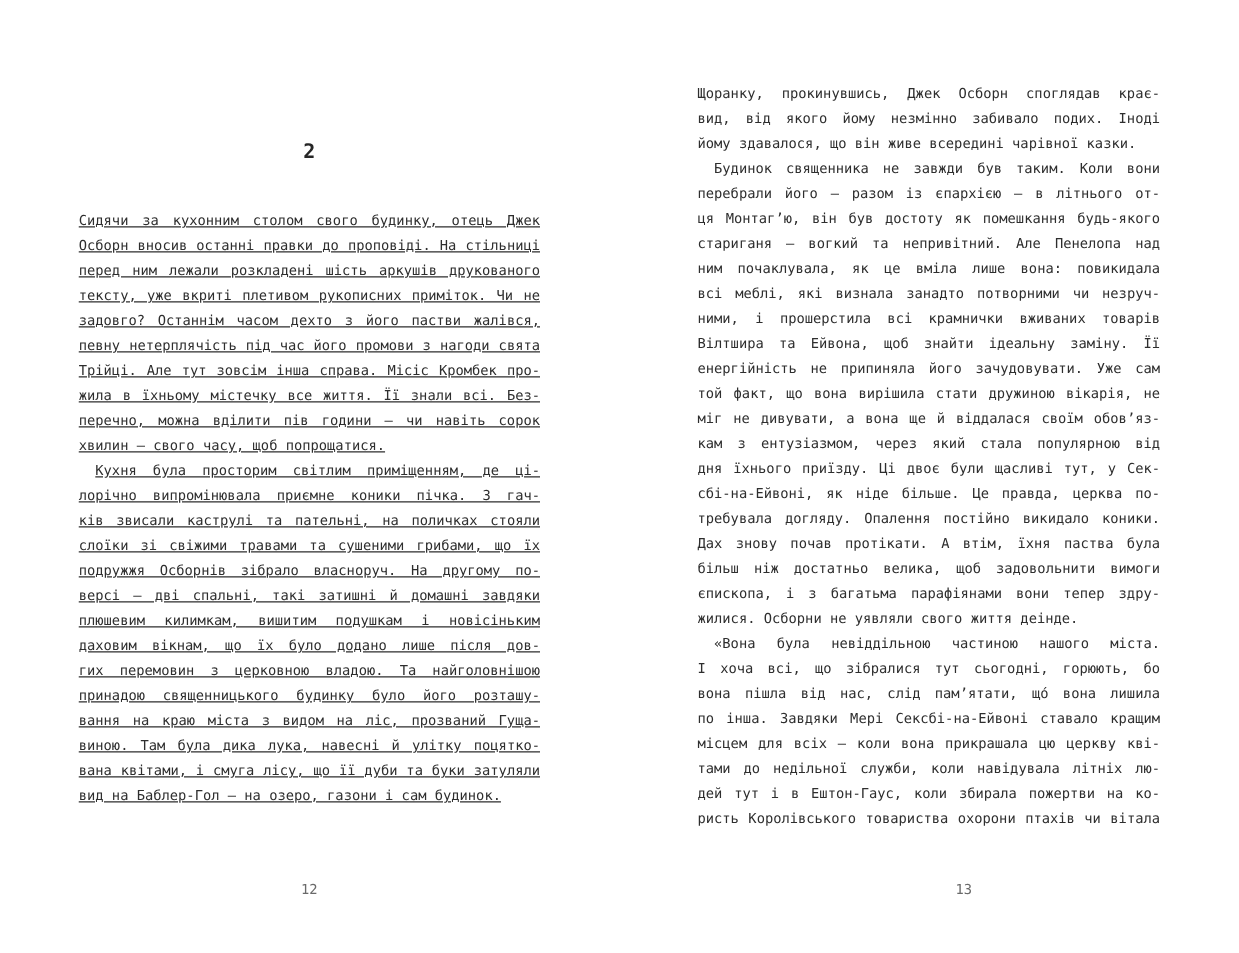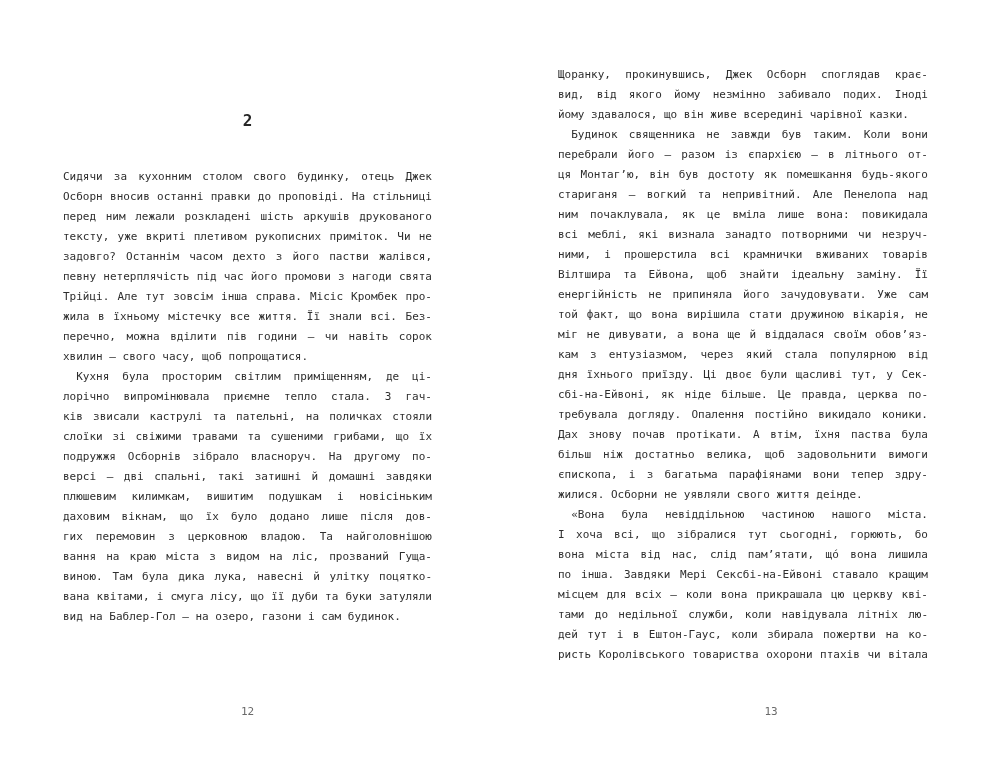--- a/index.html
+++ b/index.html
@@ -33,20 +33,21 @@
   }
   .text-block {
     position: absolute;
     font-size: 11px;
     line-height: 20px;
   }
   .text-block.left {
     left: 63px;
     top: 167px;
     width: 369px;
+    text-decoration: underline;
   }
   .text-block.right {
     left: 558px;
     top: 65px;
     width: 370px;
   }
   .line {
     height: 20px;
     text-align: justify;
     text-align-last: justify;
@@ -82,28 +83,29 @@
         <div class="line">Осборн вносив останні правки до проповіді. На стільниці</div>
         <div class="line">перед ним лежали розкладені шість аркушів друкованого</div>
         <div class="line">тексту, уже вкриті плетивом рукописних приміток. Чи не</div>
         <div class="line">задовго? Останнім часом дехто з його пастви жалівся,</div>
         <div class="line">певну нетерплячість під час його промови з нагоди свята</div>
         <div class="line">Трійці. Але тут зовсім інша справа. Місіс Кромбек про-</div>
         <div class="line">жила в їхньому містечку все життя. Її знали всі. Без-</div>
         <div class="line">перечно, можна вділити пів години — чи навіть сорок</div>
         <div class="line pend">хвилин — свого часу, щоб попрощатися.</div>
         <div class="line indent">Кухня була просторим світлим приміщенням, де ці-</div>
-        <div class="line">лорічно випромінювала приємне тепло стала. З гач-</div>
+        <div class="line">лорічно випромінювала приємне коники пічка. З гач-</div>
         <div class="line">ків звисали каструлі та пательні, на поличках стояли</div>
         <div class="line">слоїки зі свіжими травами та сушеними грибами, що їх</div>
         <div class="line">подружжя Осборнів зібрало власноруч. На другому по-</div>
         <div class="line">версі — дві спальні, такі затишні й домашні завдяки</div>
         <div class="line">плюшевим килимкам, вишитим подушкам і новісіньким</div>
         <div class="line">даховим вікнам, що їх було додано лише після дов-</div>
         <div class="line">гих перемовин з церковною владою. Та найголовнішою</div>
+        <div class="line">принадою священницького будинку було його розташу-</div>
         <div class="line">вання на краю міста з видом на ліс, прозваний Гуща-</div>
         <div class="line">виною. Там була дика лука, навесні й улітку поцятко-</div>
         <div class="line">вана квітами, і смуга лісу, що її дуби та буки затуляли</div>
         <div class="line pend">вид на Баблер-Гол — на озеро, газони і сам будинок.</div>
       </div>
     <div class="page-number left">12</div>
   </div>
 
   <div class="page">
     <div class="text-block right">
@@ -124,21 +126,21 @@
         <div class="line">кам з ентузіазмом, через який стала популярною від</div>
         <div class="line">дня їхнього приїзду. Ці двоє були щасливі тут, у Сек-</div>
         <div class="line">сбі-на-Ейвоні, як ніде більше. Це правда, церква по-</div>
         <div class="line">требувала догляду. Опалення постійно викидало коники.</div>
         <div class="line">Дах знову почав протікати. А втім, їхня паства була</div>
         <div class="line">більш ніж достатньо велика, щоб задовольнити вимоги</div>
         <div class="line">єпископа, і з багатьма парафіянами вони тепер здру-</div>
         <div class="line pend">жилися. Осборни не уявляли свого життя деінде.</div>
         <div class="line indent">«Вона була невіддільною частиною нашого міста.</div>
         <div class="line">І хоча всі, що зібралися тут сьогодні, горюють, бо</div>
-        <div class="line">вона міста від нас, слід пам’ятати, щó вона лишила</div>
+        <div class="line">вона пішла від нас, слід пам’ятати, щó вона лишила</div>
         <div class="line">по інша. Завдяки Мері Сексбі-на-Ейвоні ставало кращим</div>
         <div class="line">місцем для всіх — коли вона прикрашала цю церкву кві-</div>
         <div class="line">тами до недільної служби, коли навідувала літніх лю-</div>
         <div class="line">дей тут і в Ештон-Гаус, коли збирала пожертви на ко-</div>
         <div class="line">ристь Королівського товариства охорони птахів чи вітала</div>
       </div>
     <div class="page-number right">13</div>
   </div>
 
 </div>

